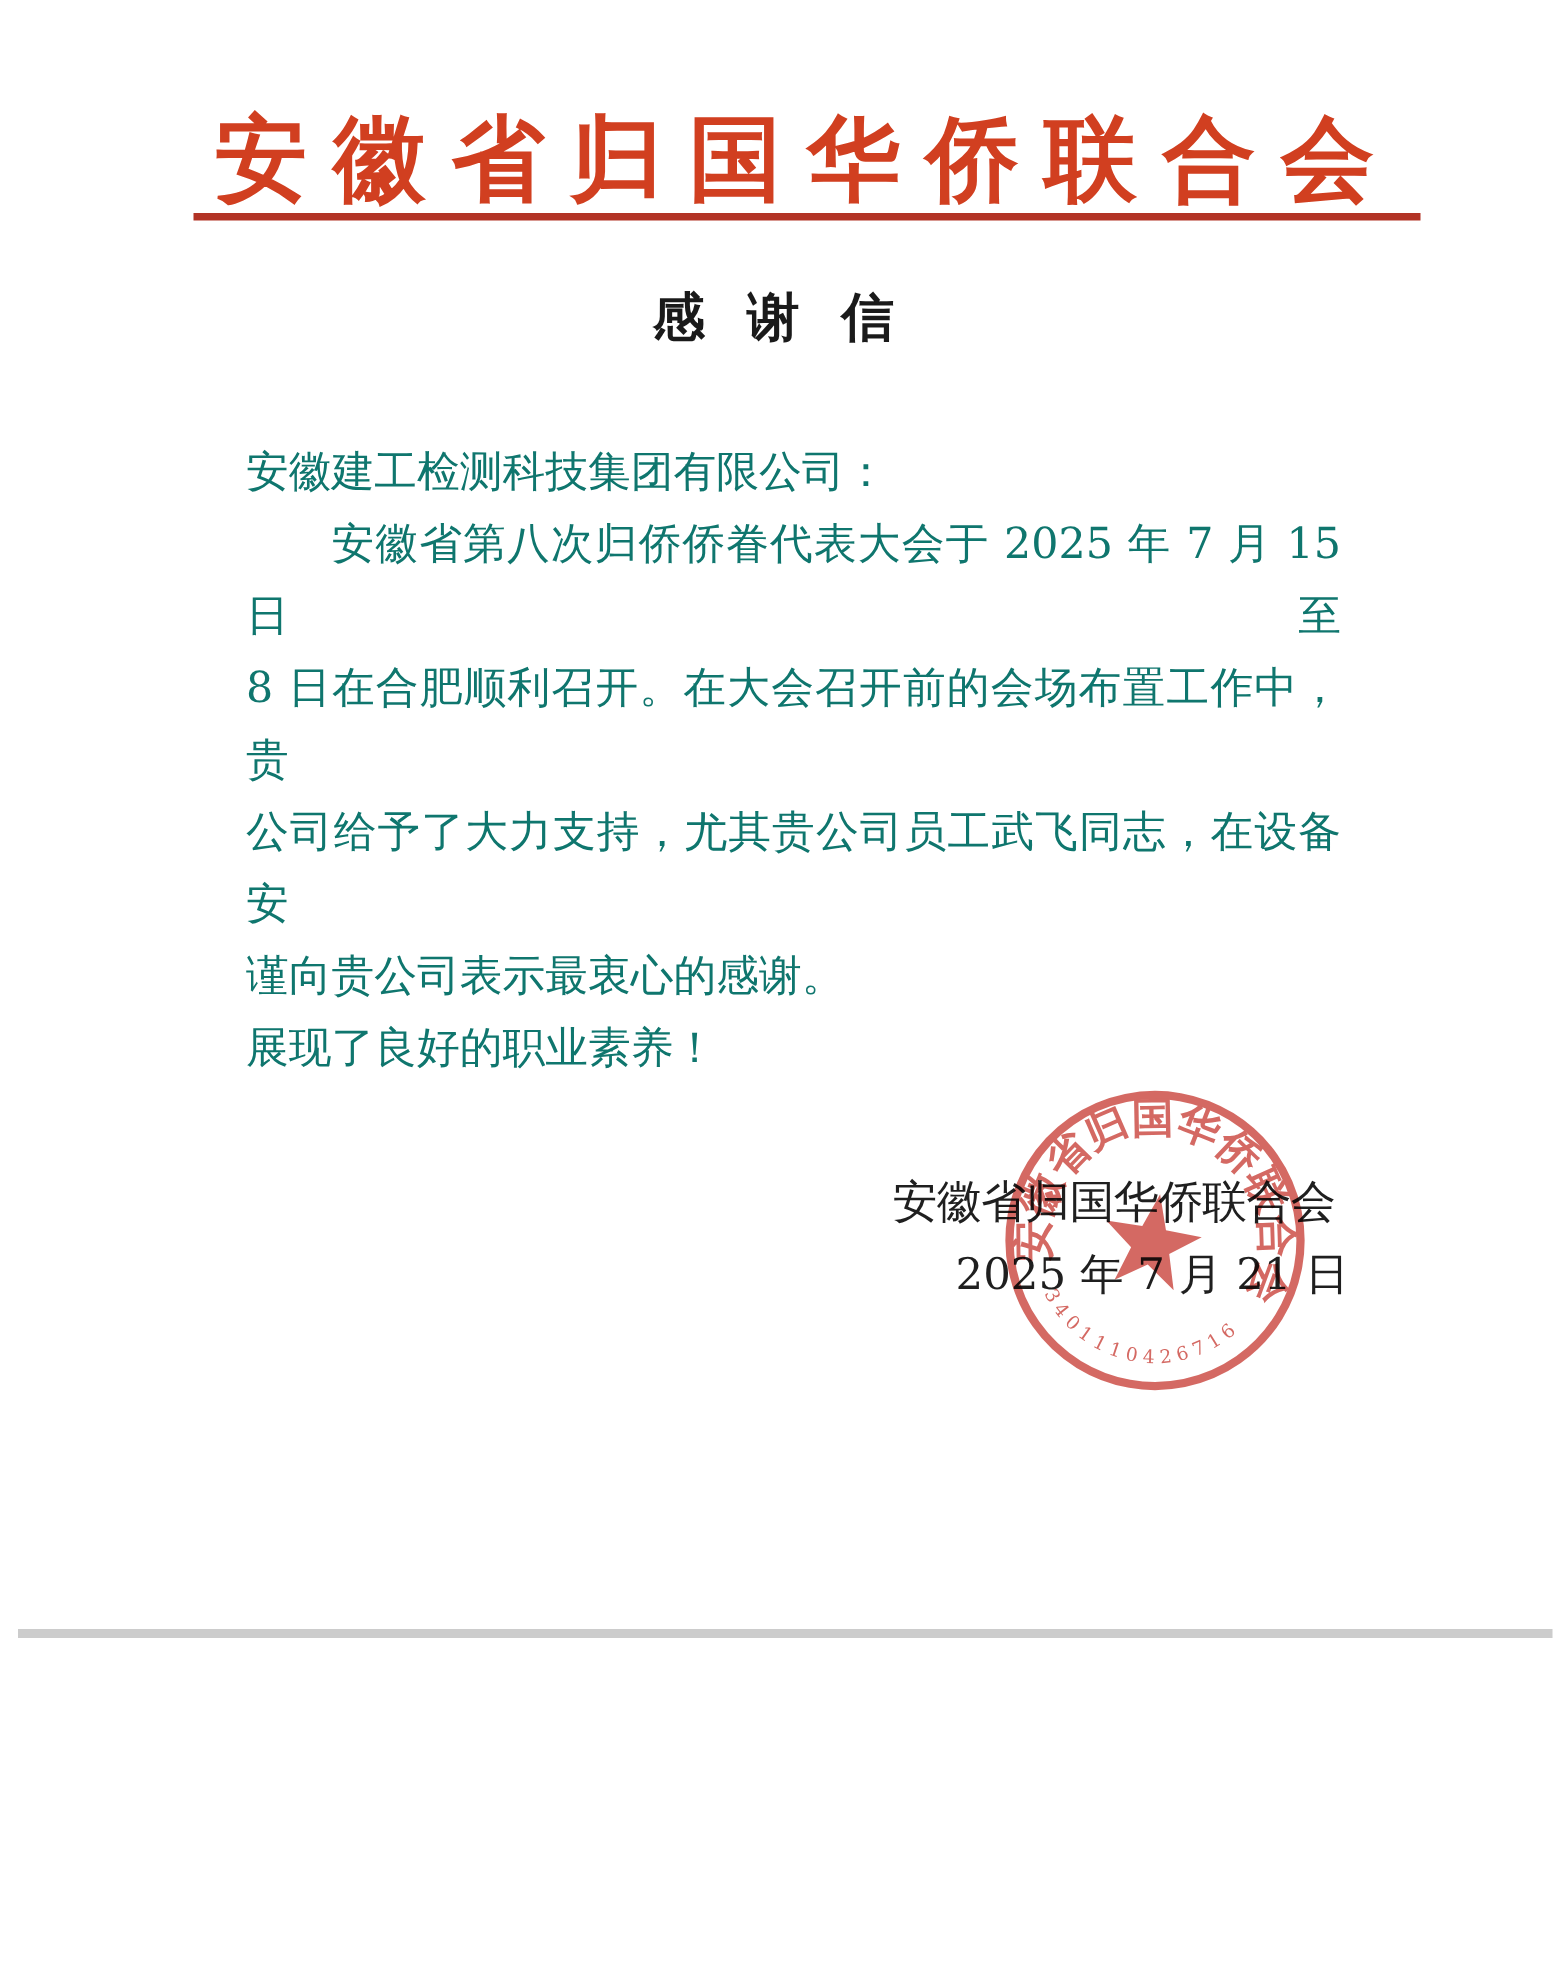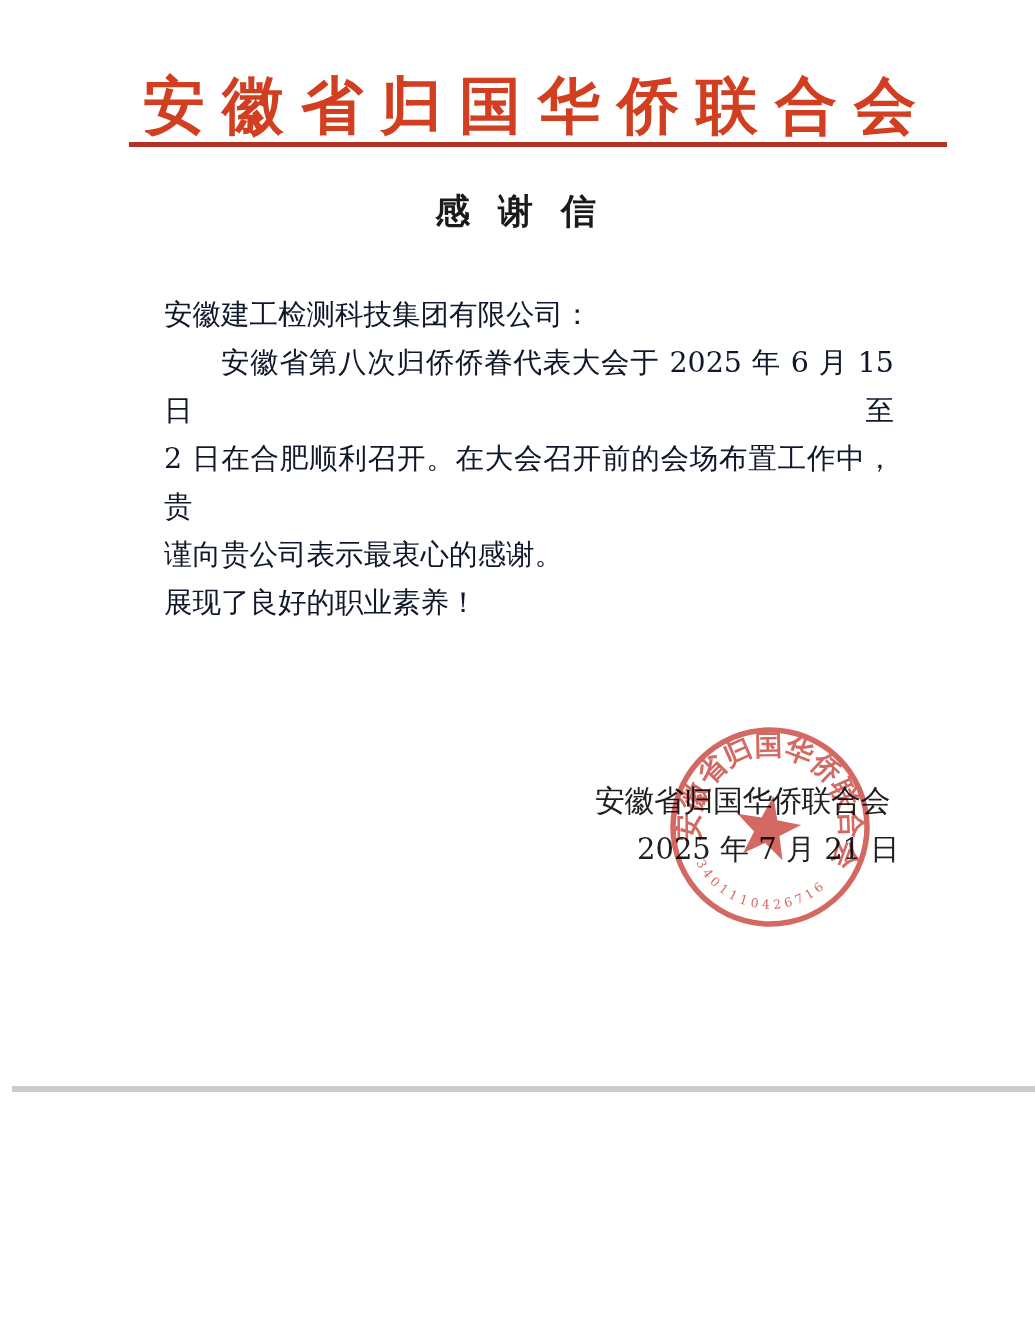--- a/index.html
+++ b/index.html
@@ -39,21 +39,21 @@
   .doc-title {
     position: absolute; top: 188px; left: 0; width: 100%;
     text-align: center;
     font-size: 35px; font-weight: 700; color: #1a1a1a;
     letter-spacing: 28px; box-sizing: border-box;
     white-space: nowrap;
   }
 
   .letter-body {
     position: absolute; top: 291px; left: 152px; width: 730px;
-    font-size: 28.5px; line-height: 48px; color: #0f172a;
+    font-size: 28.5px; line-height: 48px; color: #0f766e;
   }
   .body-line { width: 100%; }
   .body-line.fill { text-align: justify; text-align-last: justify; }
   .body-line.indent { text-indent: 2em; }
 
   .signature-org {
     position: absolute; top: 781px; left: 583px;
     font-size: 30px; color: #1f1f1f; white-space: nowrap;
     letter-spacing: -0.5px;
   }
@@ -85,22 +85,23 @@
 
 <div class="page">
 
   <div class="letterhead-title">安徽省归国华侨联合会</div>
   <div class="letterhead-rule"></div>
 
   <div class="doc-title">感谢信</div>
 
   <div class="letter-body">
     <div class="body-line">安徽建工检测科技集团有限公司：</div>
-    <div class="body-line fill indent">安徽省第八次归侨侨眷代表大会于 2025 年 6 月 15 日至</div>
-    <div class="body-line fill">2 日在合肥顺利召开。在大会召开前的会场布置工作中，贵</div>
+    <div class="body-line fill indent">安徽省第八次归侨侨眷代表大会于 2025 年 7 月 15 日至</div>
+    <div class="body-line fill">8 日在合肥顺利召开。在大会召开前的会场布置工作中，贵</div>
+    <div class="body-line fill">公司给予了大力支持，尤其贵公司员工武飞同志，在设备安</div>
     <div class="body-line">谨向贵公司表示最衷心的感谢。</div>
     <div class="body-line">展现了良好的职业素养！</div>
   </div>
 
   <div class="signature-org">安徽省归国华侨联合会</div>
   <div class="signature-date">2025 年 7 月 21 日</div>
 
   <svg class="seal" viewBox="0 0 228 228" xmlns="http://www.w3.org/2000/svg">
     <defs>
       <path id="ringPath" d="M 48.8 144.4 A 72 72 0 1 1 179.2 144.4" fill="none"></path>

